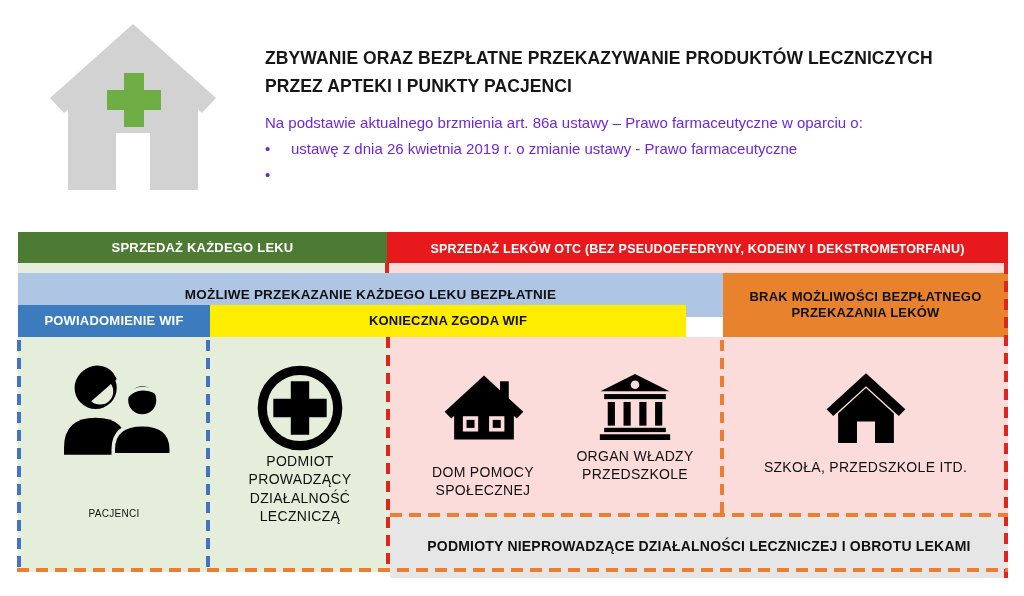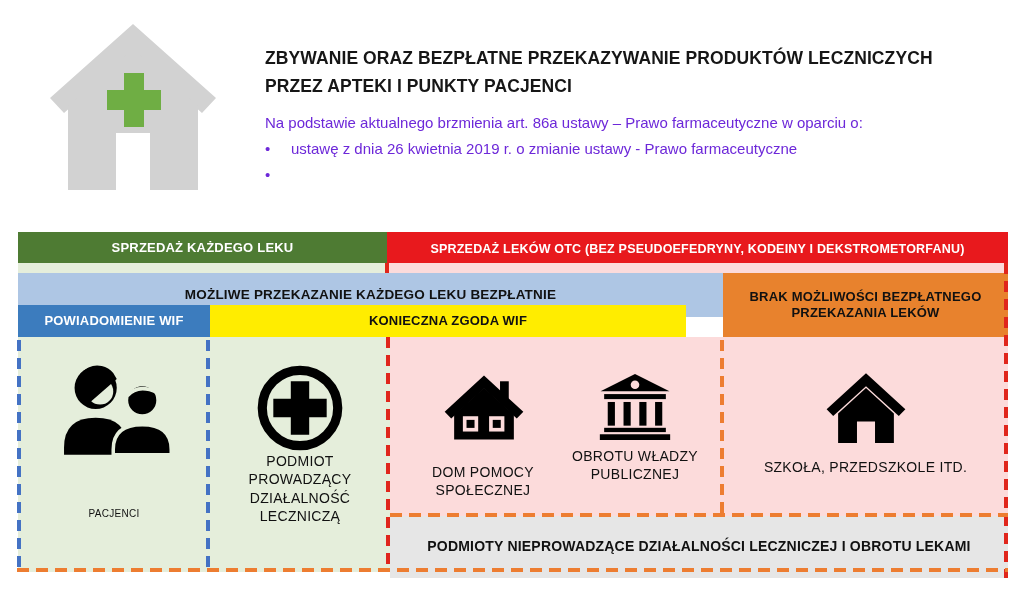--- a/index.html
+++ b/index.html
@@ -108,21 +108,21 @@
   </svg>
 
   <svg class="abs" style="left:825px;top:373px" width="82" height="71" viewBox="0 0 100 86">
     <path d="M50,0 L98,44 L90,52 L50,16 L10,52 L2,44 Z" fill="#000"></path>
     <path d="M16,49 L50,18 L84,49 L84,85 L61,85 L61,59 L39,59 L39,85 L16,85 Z" fill="#000"></path>
   </svg>
 
   <div class="col-label" style="left:18px;top:507px;width:192px;font-size:10px">PACJENCI</div>
   <div class="col-label" style="left:236px;top:452px;width:128px">PODMIOT PROWADZĄCY DZIAŁALNOŚĆ LECZNICZĄ</div>
   <div class="col-label" style="left:413px;top:463px;width:140px">DOM POMOCY SPOŁECZNEJ</div>
-  <div class="col-label" style="left:560px;top:447px;width:150px">OBROTU WŁADZY PUBLICZNEJ</div>
+  <div class="col-label" style="left:560px;top:447px;width:150px">ORGAN WŁADZY PRZEDSZKOLE</div>
   <div class="col-label" style="left:723px;top:458px;width:285px">SZKOŁA, PRZEDSZKOLE ITD.</div>
 
   <div class="vdash dash-blue" style="left:17px;top:340px;height:231px"></div>
   <div class="vdash dash-blue" style="left:206px;top:340px;height:231px"></div>
   <div class="vdash dash-red-v" style="left:386px;top:337px;height:234px"></div>
   <div class="vdash dash-orange-v" style="left:720px;top:340px;height:176px"></div>
   <div class="vdash dash-red-v" style="left:1004px;top:263px;height:315px"></div>
   <div class="hdash dash-orange-h" style="left:390px;top:513px;width:618px"></div>
   <div class="hdash dash-orange-h" style="left:17px;top:568px;width:991px"></div>
 

